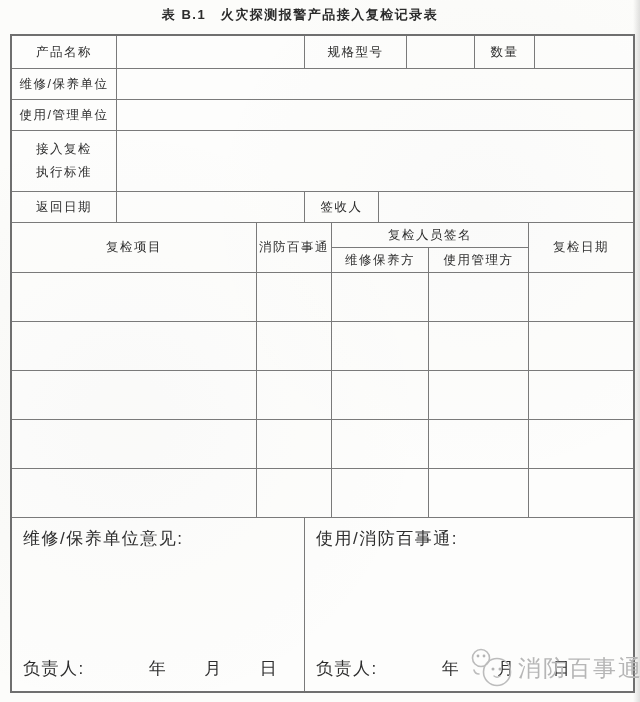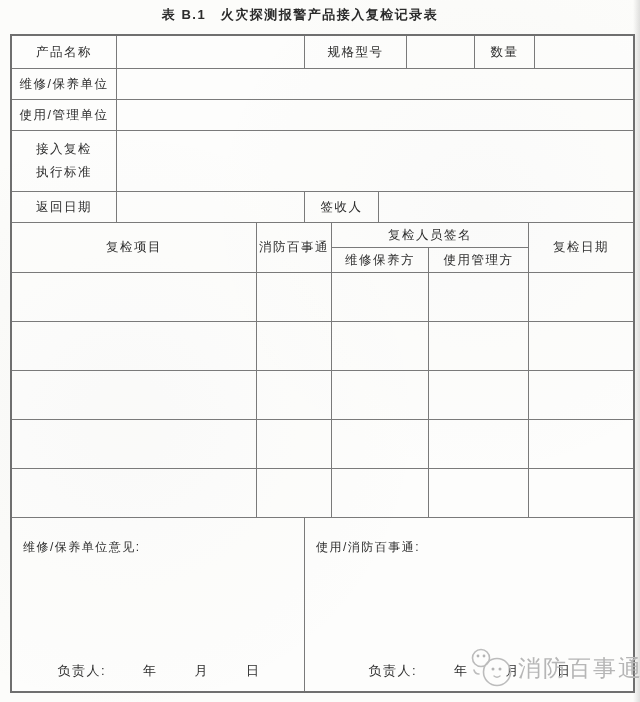--- a/index.html
+++ b/index.html
@@ -48,27 +48,27 @@
   .two-line{flex-direction:column;line-height:23px;justify-content:center;}
   .sig-block{flex-direction:column;padding:0;align-items:stretch;justify-content:center;}
   .sig-top{
     height:25px;border-bottom:1px solid #7a7a7a;box-sizing:border-box;
     display:flex;align-items:center;justify-content:center;
   }
   .sig-bottom{display:flex;flex:1;}
   .sig-bottom .td{border-bottom:none;}
   .op-cell{position:relative;display:block;}
   .op-label{
-    position:absolute;top:21px;left:11px;
-    font-size:12px;letter-spacing:1.5px;
+    position:absolute;top:9px;left:11px;
+    font-size:17px;letter-spacing:1.5px;
   }
   .op-footer{
     position:absolute;left:11px;right:9px;bottom:11px;
-    display:flex;justify-content:center;align-items:baseline;
-    font-size:13px;letter-spacing:1.5px;
+    display:flex;justify-content:flex-start;align-items:baseline;
+    font-size:17px;letter-spacing:1.5px;gap:27px;
   }
   .ymd{display:flex;}
   .ymd span{margin-left:37px;}
   .watermark{
     position:absolute;left:468px;top:645px;height:46px;
     display:flex;align-items:center;
     color:#b6b6b6;z-index:5;pointer-events:none;
   }
   .watermark .wm-text{
     font-size:23px;letter-spacing:2px;font-weight:500;

